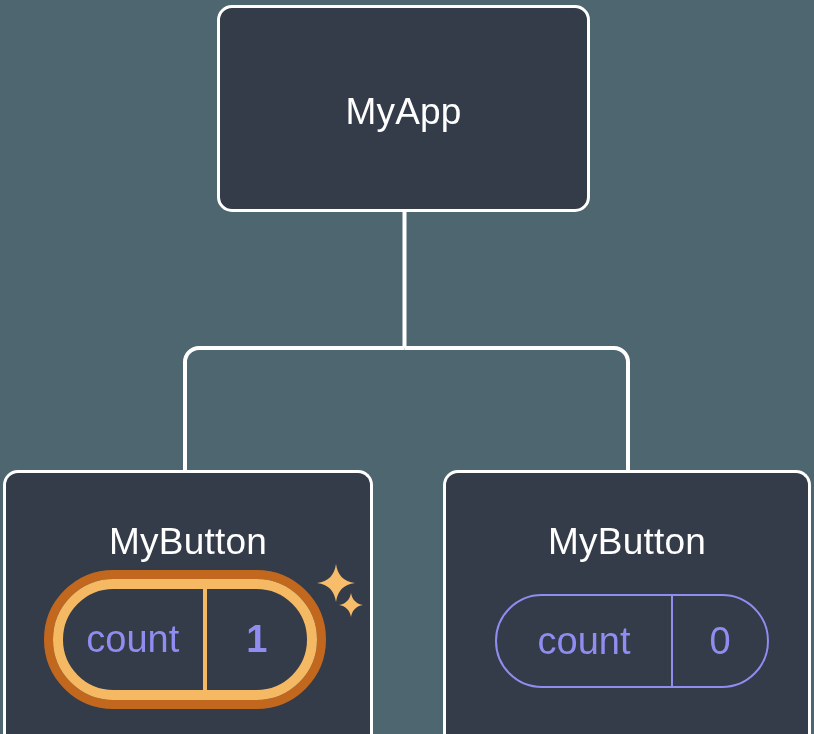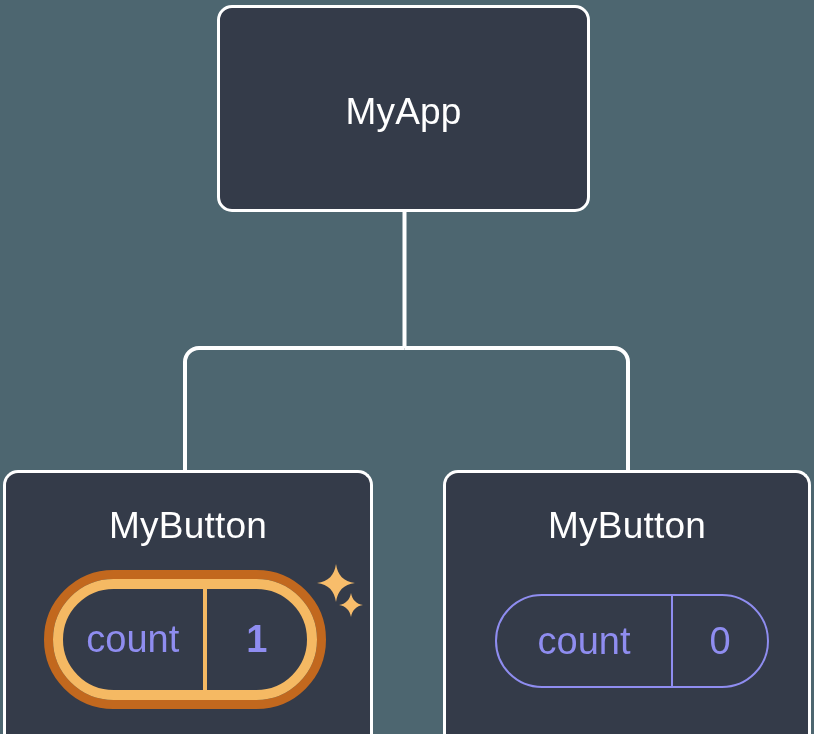--- a/index.html
+++ b/index.html
@@ -72,21 +72,21 @@
     font-size: 37px;
     font-weight: 400;
     letter-spacing: 0.2px;
     white-space: nowrap;
   }
   .node-root .node-title {
     top: 83px;
   }
   .node-child-left .node-title,
   .node-child-right .node-title {
-    top: 32px;
+    top: 48px;
   }
 
   
   .state-pill {
     position: absolute;
     display: flex;
     align-items: stretch;
     box-sizing: border-box;
     border-radius: 999px;
   }

